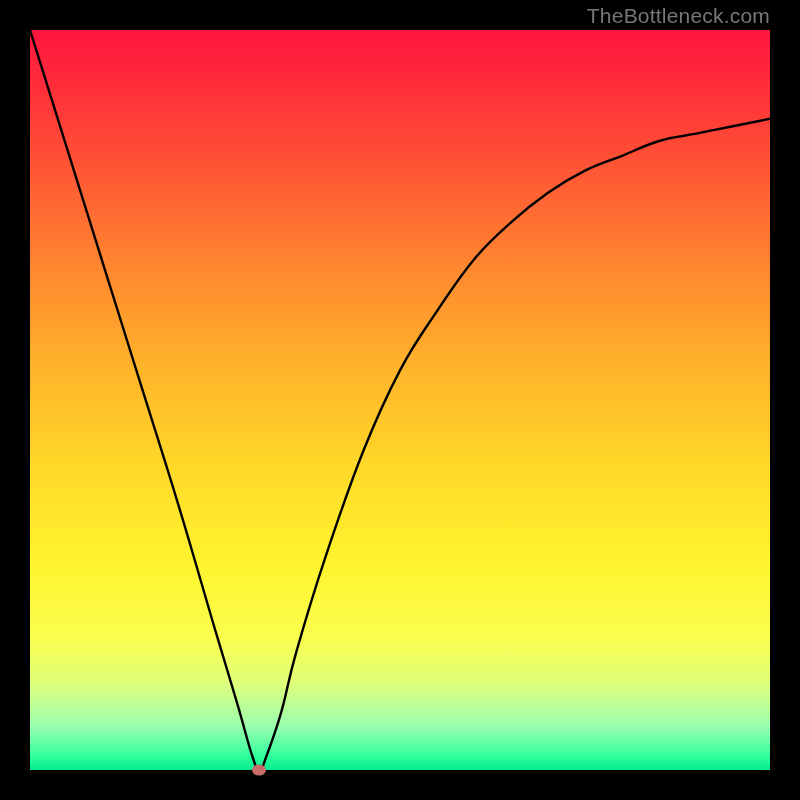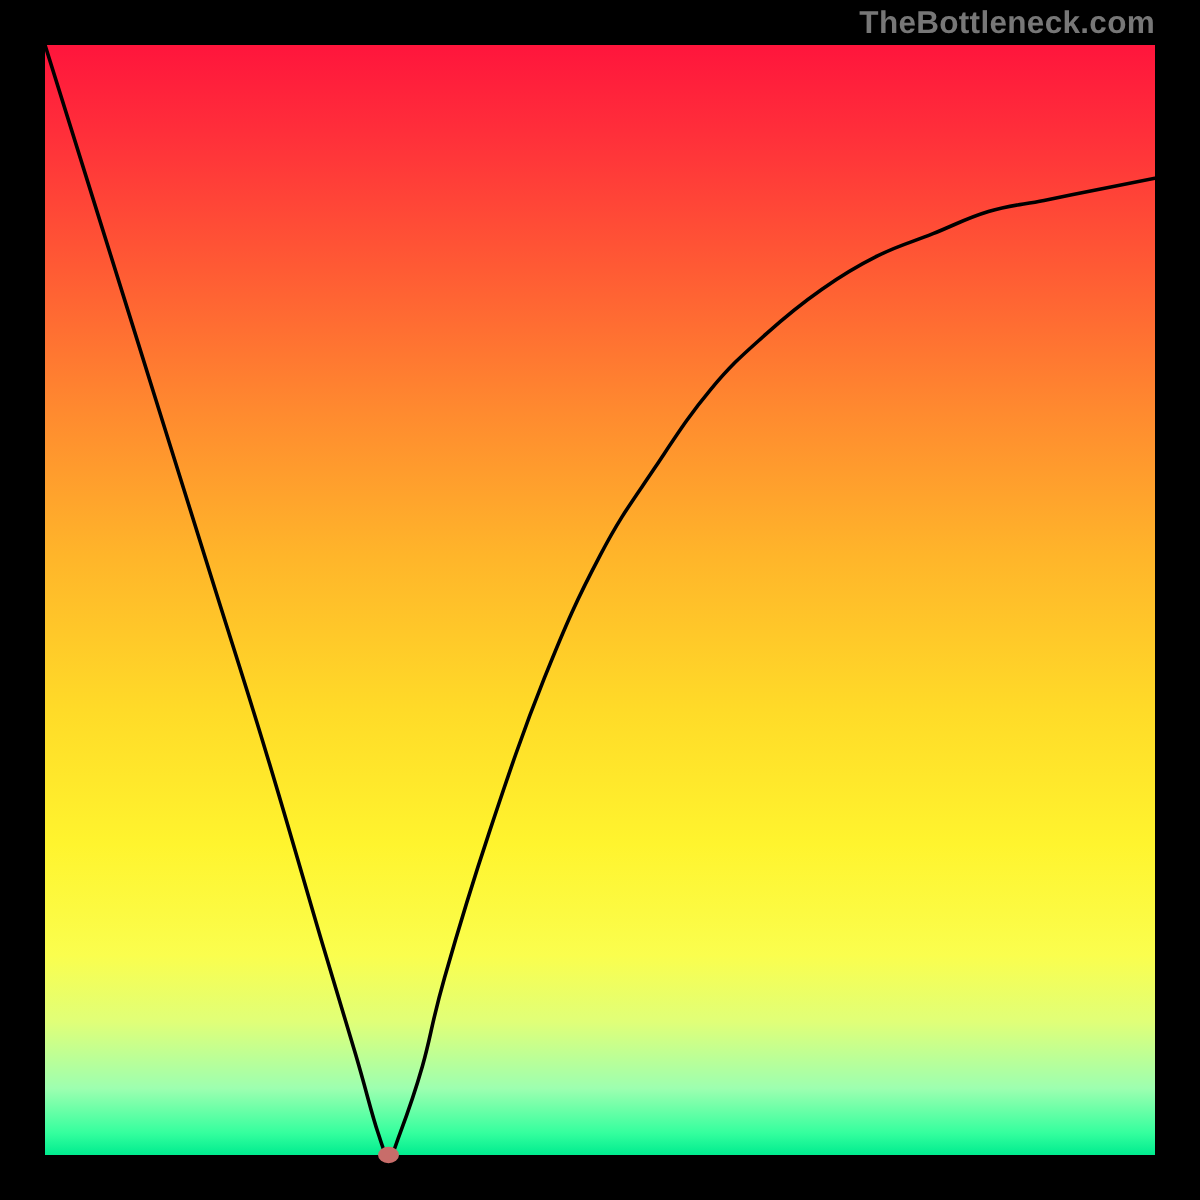--- a/index.html
+++ b/index.html
@@ -39,21 +39,21 @@
       #35ff9e 98%,
       #00ec8f 100%
     );
   }
   .watermark {
     position: absolute;
     top: 4px;
     right: 30px;
     color: #777;
     font-size: 21px;
-    font-weight: 700;
+    font-weight: 400;
     letter-spacing: 0.2px;
   }
   svg.curve {
     position: absolute;
     top: 0;
     left: 0;
     width: 740px;
     height: 740px;
   }
   .dot {

